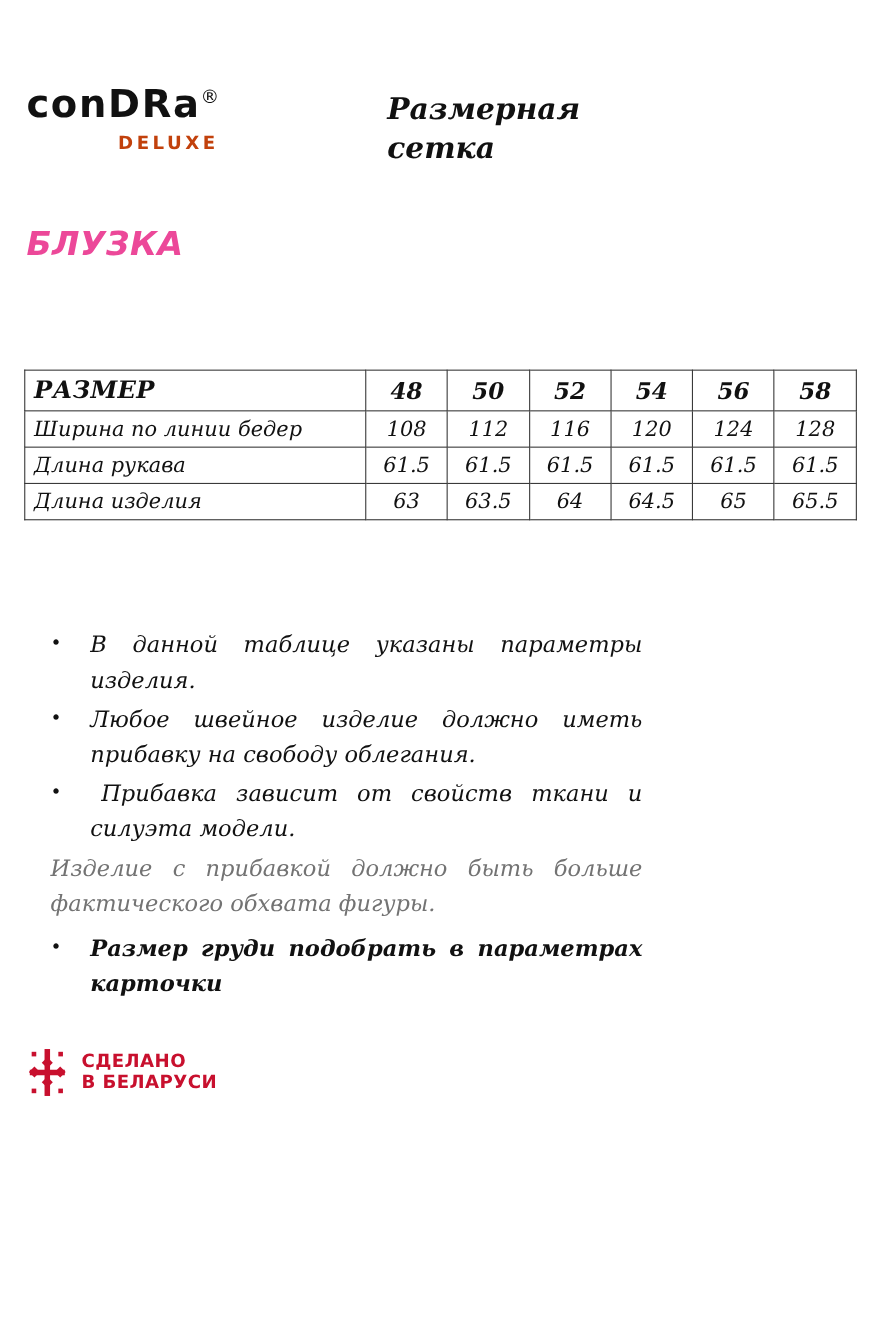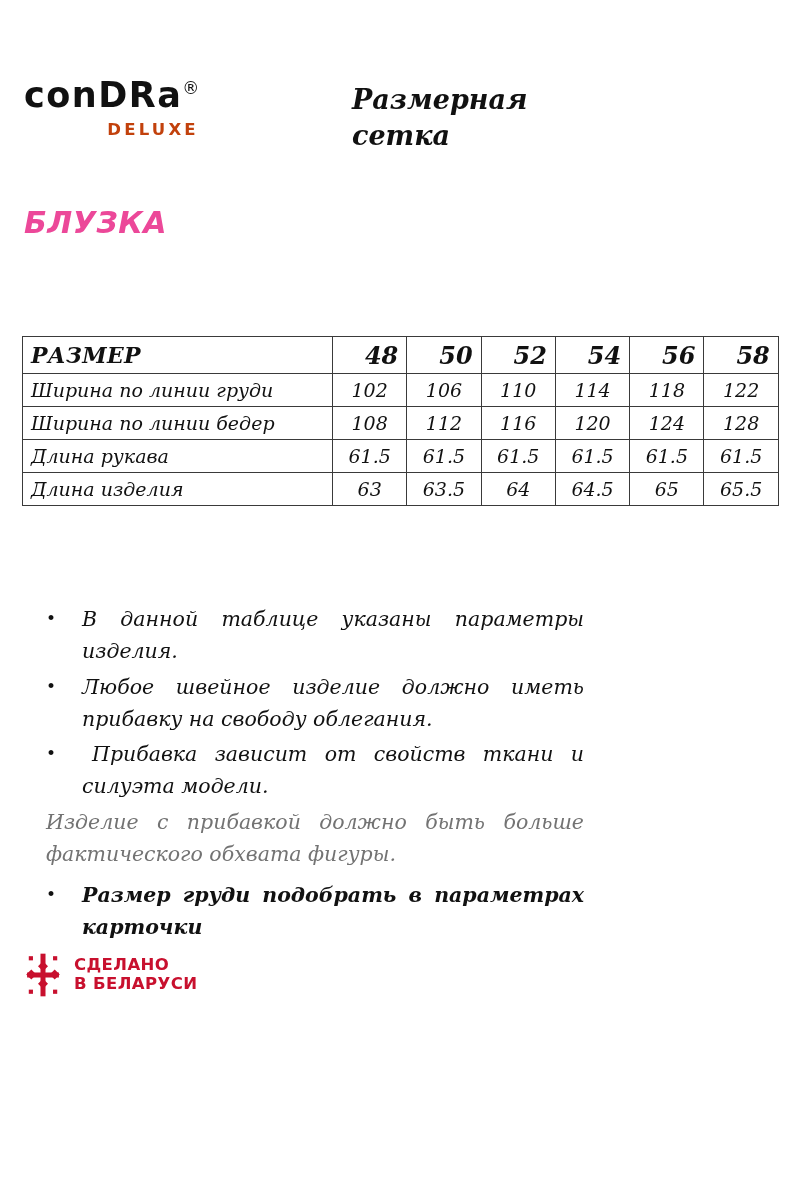--- a/index.html
+++ b/index.html
@@ -102,22 +102,22 @@
     border: 1px solid #3a3a3a;
     font-family: "DejaVu Serif", serif;
     font-style: italic;
     font-size: 19px;
     color: #111111;
     height: 32px;
     padding: 0 8px;
   }
   table.size-table thead th {
     font-weight: bold;
-    font-size: 24px;
-    text-align: right;
+    font-size: 21px;
+    text-align: center;
     height: 36px;
   }
   table.size-table thead th.head-label {
     text-align: left;
     font-size: 22px;
     letter-spacing: 0.3px;
   }
   table.size-table td.row-label {
     text-align: left;
     font-size: 19px;
@@ -231,29 +231,20 @@
           <th>48</th>
           <th>50</th>
           <th>52</th>
           <th>54</th>
           <th>56</th>
           <th>58</th>
         </tr>
       </thead>
       <tbody>
         <tr>
-          <td class="row-label">Ширина по линии груди</td>
-          <td class="val">102</td>
-          <td class="val">106</td>
-          <td class="val">110</td>
-          <td class="val">114</td>
-          <td class="val">118</td>
-          <td class="val">122</td>
-        </tr>
-        <tr>
           <td class="row-label">Ширина по линии бедер</td>
           <td class="val">108</td>
           <td class="val">112</td>
           <td class="val">116</td>
           <td class="val">120</td>
           <td class="val">124</td>
           <td class="val">128</td>
         </tr>
         <tr>
           <td class="row-label">Длина рукава</td>

